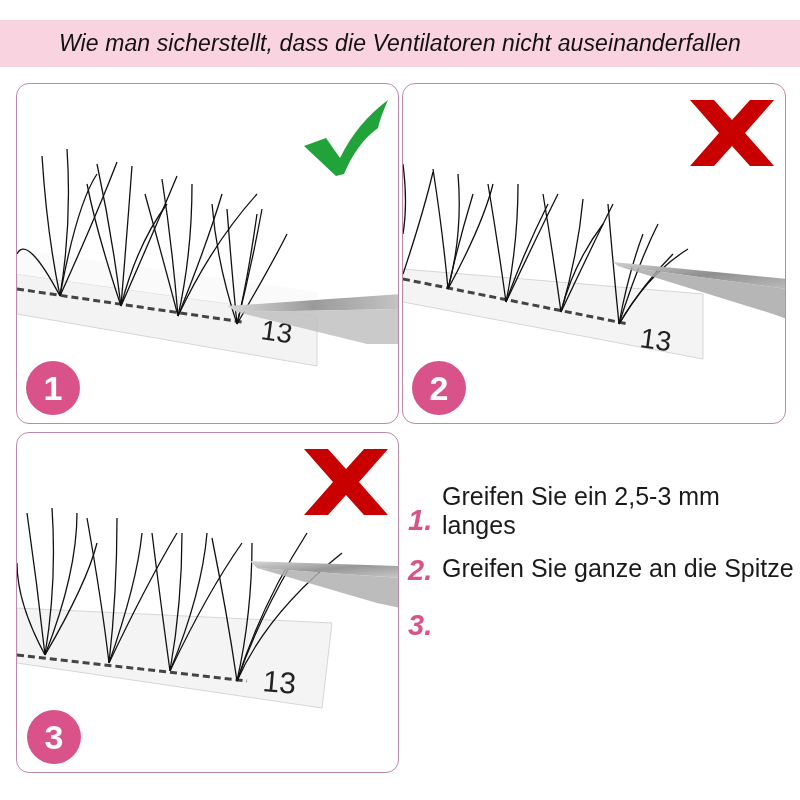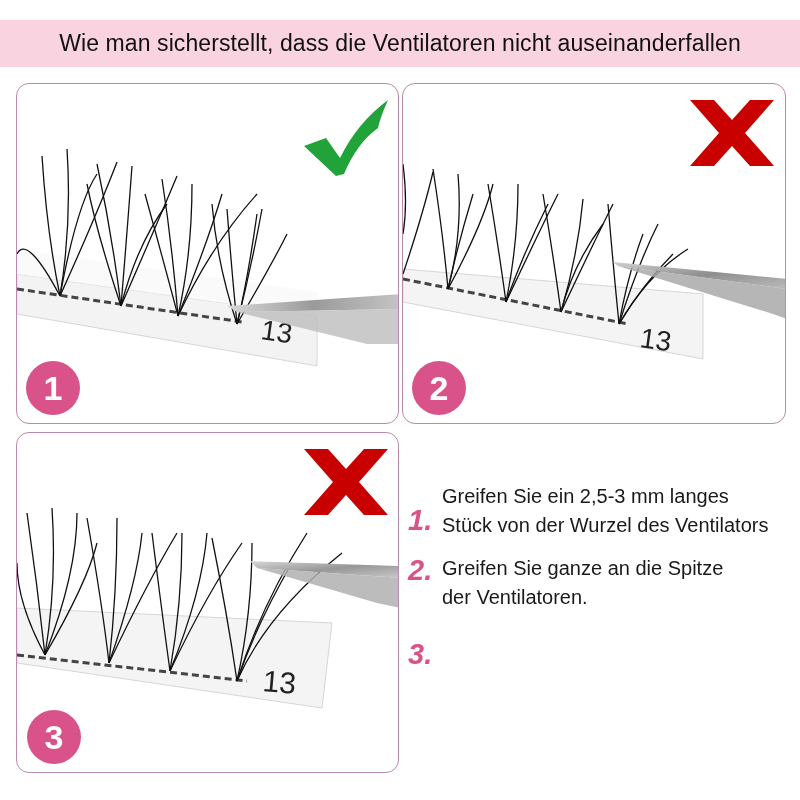--- a/index.html
+++ b/index.html
@@ -2,21 +2,21 @@
 <html><head>
 <meta charset="utf-8">
 <style>
   * { box-sizing: border-box; margin: 0; padding: 0; }
   html, body { width: 800px; height: 800px; background: #ffffff; overflow: hidden; }
   body { position: relative; font-family: "Liberation Sans", sans-serif; color: #1a1a1a; }
 
   .header {
     position: absolute; left: 0; top: 20px; width: 800px; height: 47px;
     background: #f9d4e0;
-    display: flex; align-items: center; justify-content: center;
+    display: flex; align-items: center; justify-content: center; font-style: italic;
   }
   .header-title { font-size: 23px; color: #111; letter-spacing: 0.1px; }
 
   .panel {
     position: absolute; border: 1.5px solid #b98aab; border-radius: 13px;
     background: #fff; overflow: hidden;
   }
   .panel svg.illu { position: absolute; left: 0; top: 0; }
 
   .step-badge {
@@ -26,21 +26,21 @@
   }
 
   .mark { position: absolute; }
 
   .tips { position: absolute; left: 404px; top: 482px; width: 396px; }
   .tip { position: relative; padding-left: 38px; margin-bottom: 14px; }
   .tip-num {
     position: absolute; left: 4px; font-style: italic; font-weight: bold;
     font-size: 29px; color: #d9538a; line-height: 1;
   }
-  .tip-text { font-size: 20px; line-height: 29px; color: #1a1a1a; }
+  .tip-text { font-size: 25px; line-height: 29px; color: #1a1a1a; }
 </style>
 </head>
 <body>
 
 <div class="header">
   <span class="header-title">Wie man sicherstellt, dass die Ventilatoren nicht auseinanderfallen</span>
 </div>
 
 <div class="panel" style="left:16px;top:83px;width:383px;height:341px;">
   <svg class="illu" width="383" height="341" viewBox="0 0 383 341">
@@ -169,23 +169,21 @@
   <svg class="mark" style="left:287px;top:16px;" width="84" height="66" viewBox="0 0 84 66">
     <path d="M0,0 L24,0 L42,20 L60,0 L84,0 L55,33 L84,66 L60,66 L42,46 L24,66 L0,66 L29,33 Z" fill="#c80000"></path>
   </svg>
   <div class="step-badge" style="left:10px;top:277px;">3</div>
 </div>
 
 <div class="tips">
   <div class="tip" style="margin-bottom:14px;">
     <span class="tip-num" style="top:24px;">1.</span>
     <div class="tip-text">Greifen Sie ein 2,5-3 mm langes</div>
-    <div class="tip-text">Stück von der Wurzel des Ventilators</div>
   </div>
   <div class="tip" style="margin-bottom:14px;">
     <span class="tip-num" style="top:2px;">2.</span>
     <div class="tip-text">Greifen Sie ganze an die Spitze</div>
-    <div class="tip-text">der Ventilatoren.</div>
   </div>
   <div class="tip">
     <span class="tip-num" style="top:14px;">3.</span>
   </div>
 </div>
 
 </body></html>

